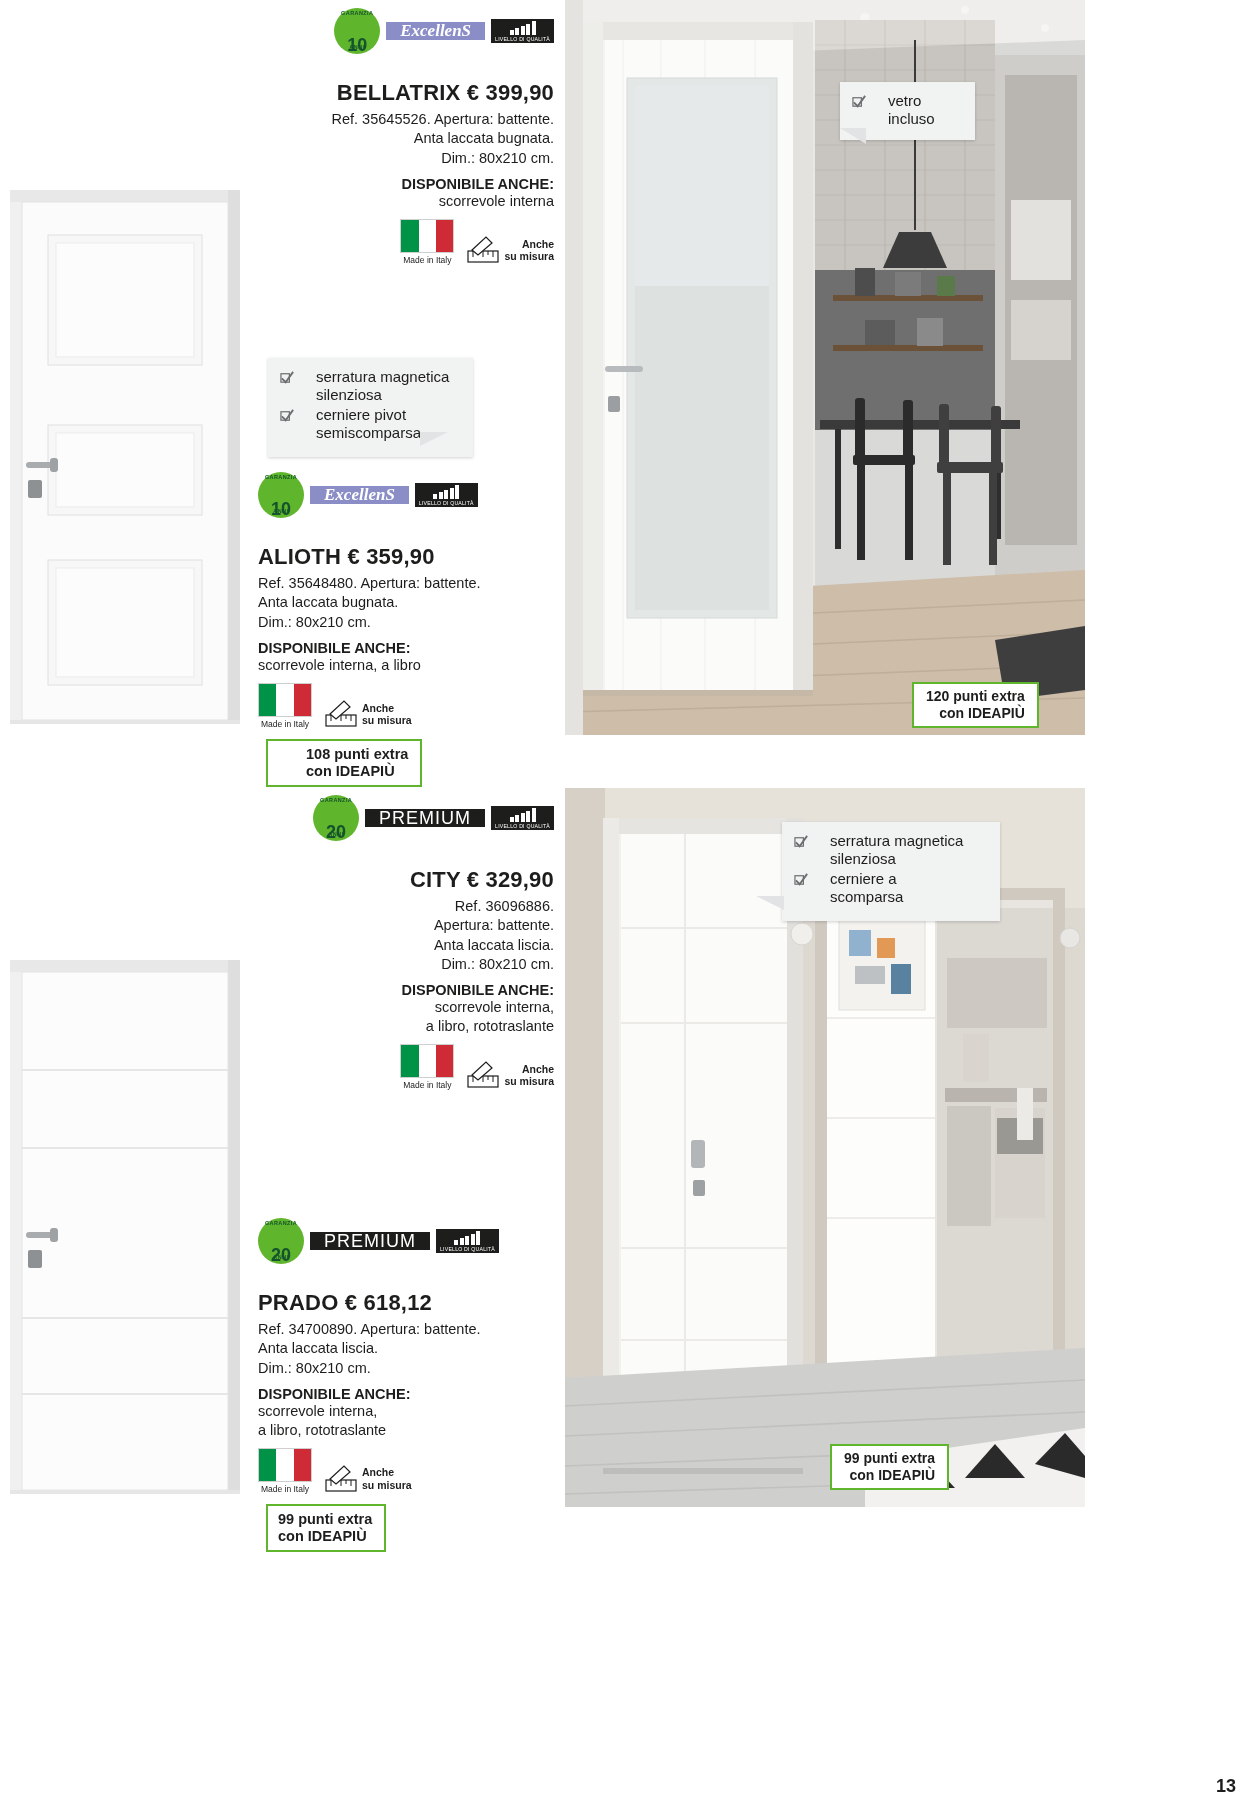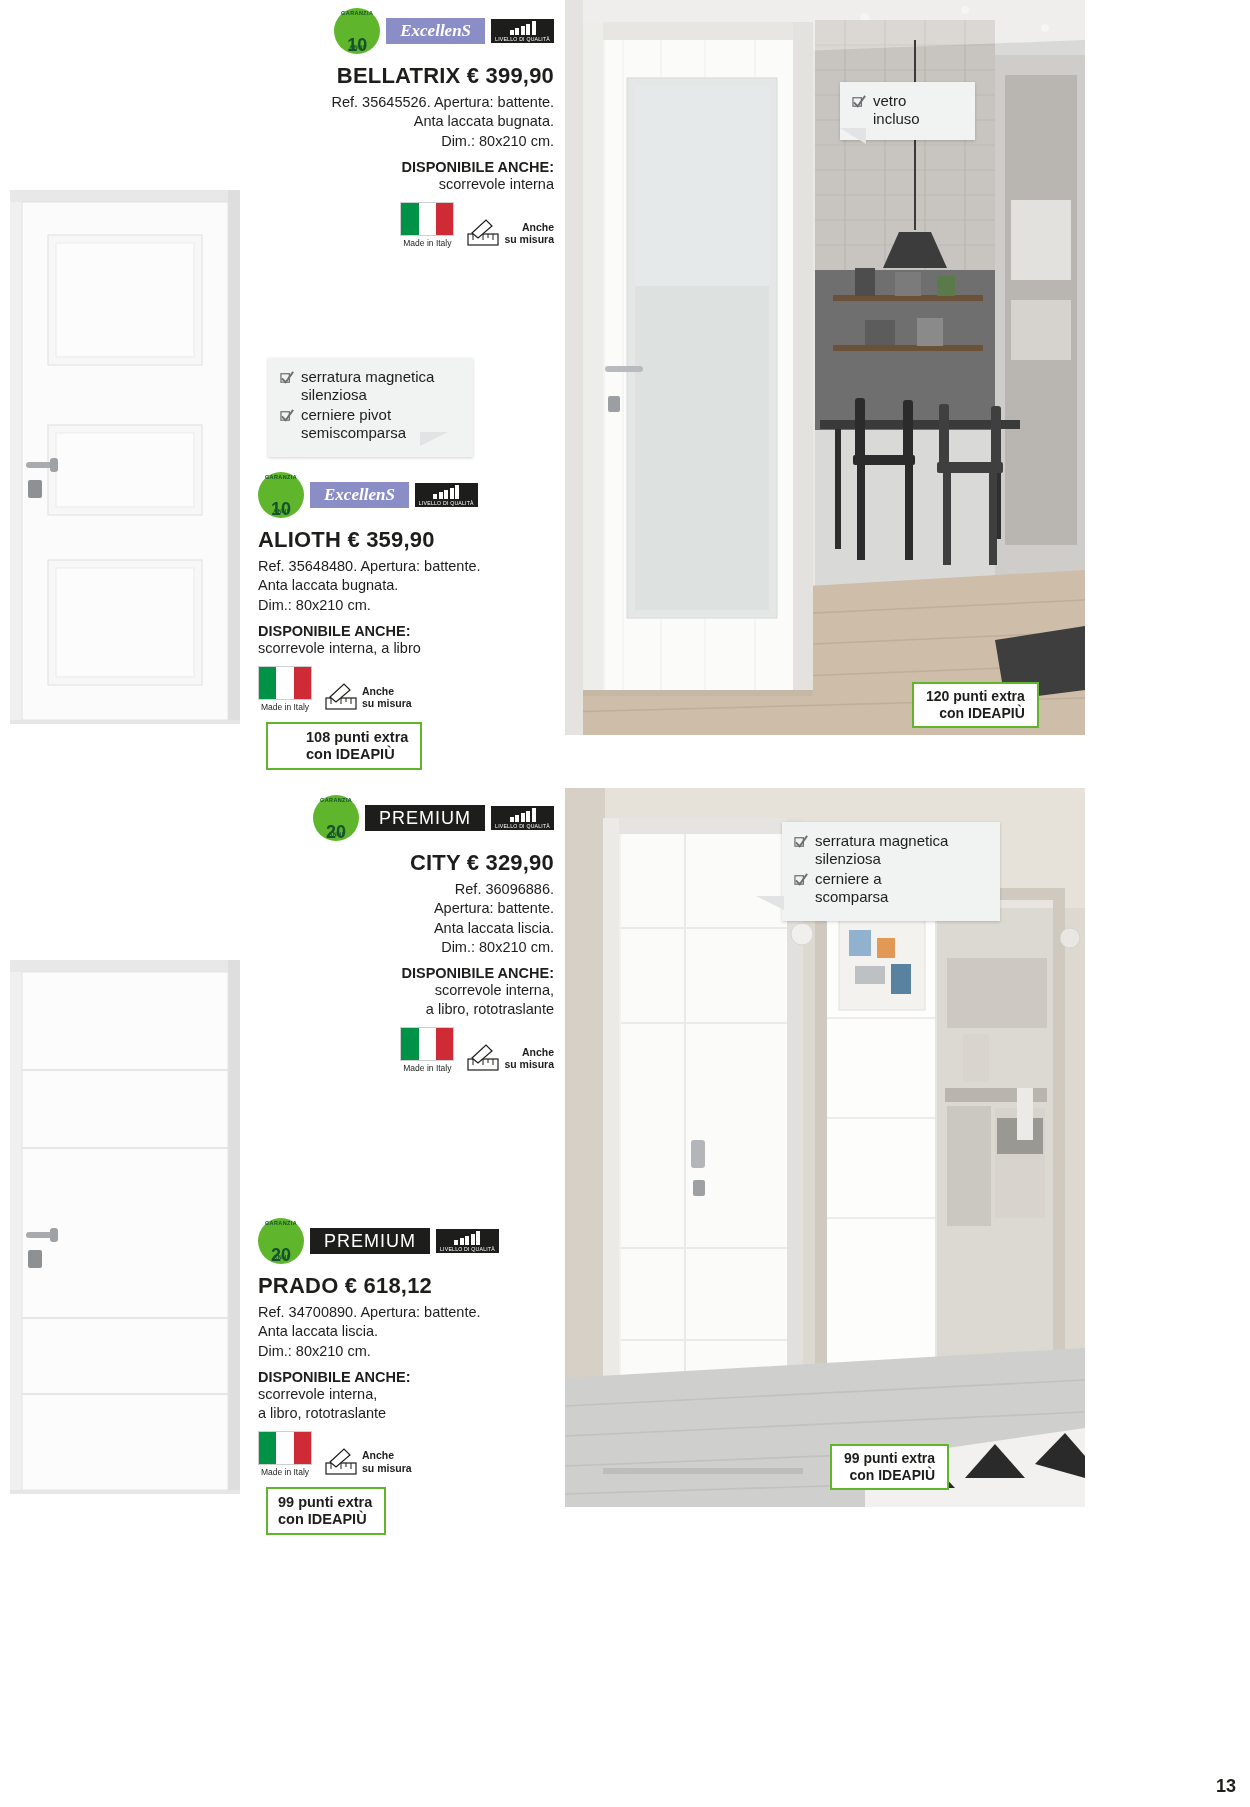--- a/index.html
+++ b/index.html
@@ -23,21 +23,21 @@
   .guarantee .g-top {
     position: absolute; top: 3px; left: 0; right: 0; text-align: center;
     font-size: 5.5px; letter-spacing: .4px; font-weight: bold;
   }
   .guarantee .g-num { font-size: 18px; font-weight: bold; margin-top: 2px; }
   .guarantee .g-bot {
     position: absolute; bottom: 4px; left: 0; right: 0; text-align: center;
     font-size: 5.5px; letter-spacing: .6px; font-weight: bold;
   }
   .brand-tag {
-    height: 26px; padding: 0 14px; display: flex; align-items: center; justify-content: center;
+    height: 18px; padding: 0 14px; display: flex; align-items: center; justify-content: center;
     font-size: 17px; font-weight: bold; font-style: italic;
     color: #fff; background: #8b8ec6; font-family: "Liberation Serif", serif;
   }
   .brand-tag.premium {
     background: #1d1d1b; font-style: normal; font-family: "Liberation Sans", sans-serif;
     font-size: 18px; letter-spacing: 1px; font-weight: normal;
   }
   .quality {
     background: #1d1d1b; color: #fff; padding: 2px 4px 1px 4px;
     display: flex; flex-direction: column; align-items: center; gap: 1px;
@@ -45,21 +45,21 @@
   .qbars { display: flex; align-items: flex-end; gap: 1.5px; height: 14px; }
   .qbars i { display: block; width: 4px; background: #fff; }
   .qbars i:nth-child(1) { height: 5px; }
   .qbars i:nth-child(2) { height: 7px; }
   .qbars i:nth-child(3) { height: 9px; }
   .qbars i:nth-child(4) { height: 11px; }
   .qbars i:nth-child(5) { height: 14px; }
   .qlabel { font-size: 5.2px; letter-spacing: .2px; }
 
   
-  .prod-title { font-size: 22px; font-weight: bold; margin-top: 9px; letter-spacing: .2px; }
+  .prod-title { font-size: 22px; font-weight: bold; margin-top: 26px; letter-spacing: .2px; }
   .prod-lines { font-size: 14.5px; line-height: 1.33; margin-top: 4px; }
   .prod-avail-label { font-size: 14.5px; font-weight: bold; margin-top: 8px; }
   .prod-avail { font-size: 14.5px; line-height: 1.3; }
 
   .flagrow { display: flex; align-items: flex-end; gap: 12px; margin-top: 8px; }
   .flagwrap { text-align: center; }
   .flag { width: 54px; height: 34px; display: flex; border: 1px solid #cfcfcf; }
   .flag span { flex: 1; }
   .flag .g { background: #009246; }
   .flag .w { background: #ffffff; }
@@ -74,21 +74,21 @@
     display: inline-block; border: 2px solid #5fb52b; padding: 5px 12px 5px 10px;
     font-size: 14.5px; font-weight: bold; line-height: 1.2; margin-top: 10px; background: #fff;
   }
 
   
   .callout {
     position: absolute; background: #f1f2f2; padding: 10px 16px 12px 12px;
     box-shadow: 0 1px 3px rgba(0,0,0,.18);
   }
   .callout ul { list-style: none; }
-  .callout li { display: flex; align-items: flex-start; gap: 6px; font-size: 15px; line-height: 1.18; margin-bottom: 3px; }
+  .callout li { display: flex; align-items: flex-start; gap: 21px; font-size: 15px; line-height: 1.18; margin-bottom: 3px; }
   .check { flex: 0 0 auto; margin-top: 2px; color: #6d6e71; }
 
   .points-photo {
     position: absolute; border: 2px solid #5fb52b; background: #fff;
     padding: 4px 12px; font-size: 14px; font-weight: bold; line-height: 1.2; text-align: right;
   }
 
   
   .photo { position: absolute; overflow: hidden; }
 

